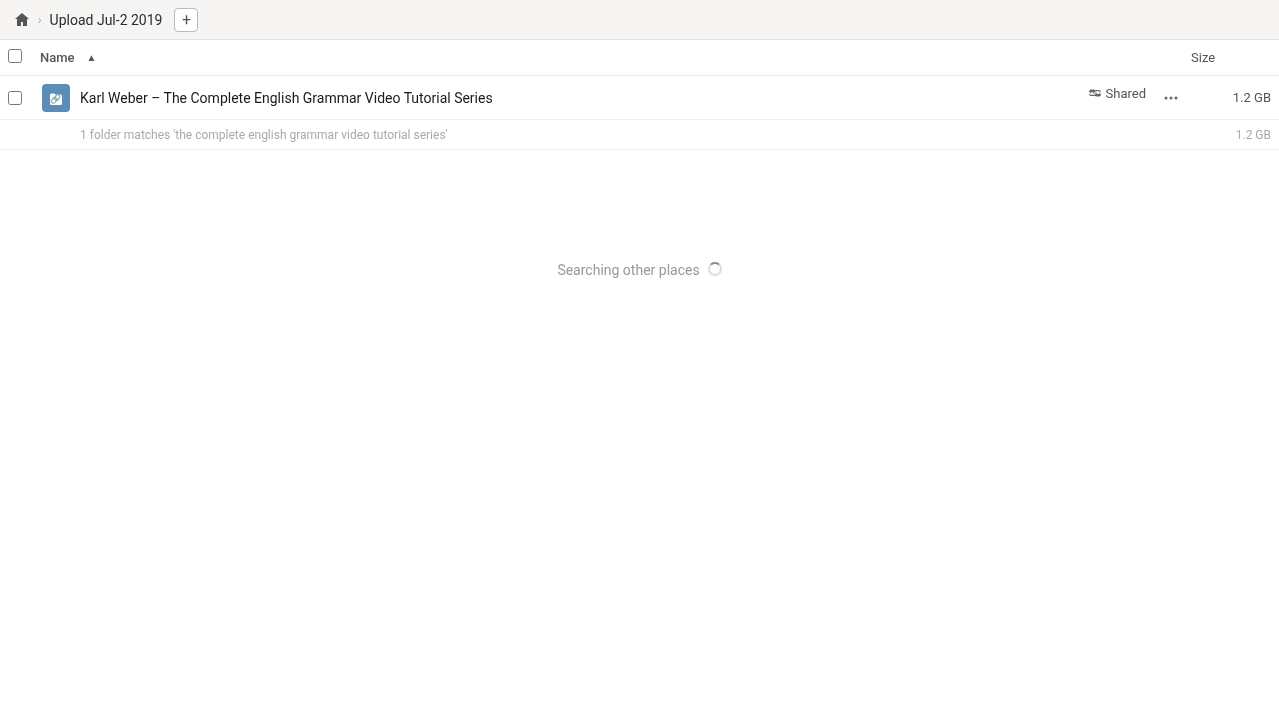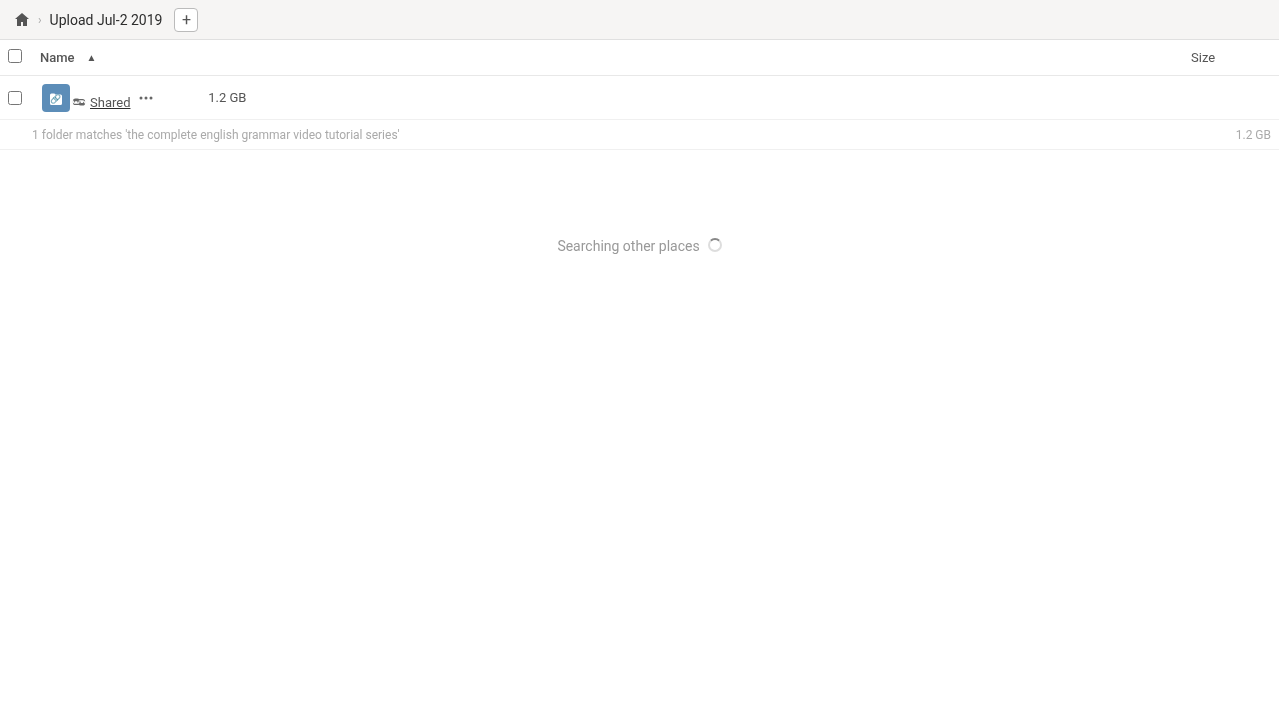--- a/index.html
+++ b/index.html
@@ -147,24 +147,23 @@
       font-size: 14px;
       color: #1a1a1a;
       white-space: nowrap;
       overflow: hidden;
       text-overflow: ellipsis;
       margin-left: 8px;
     }
 
     .row-actions {
       display: flex;
-      align-items: flex-end;
-      gap: 4px;
+      align-items: flex-start;
+      gap: 13px;
       margin-right: 8px;
-      text-decoration: underline;
     }
 
     .shared-badge {
       display: flex;
       align-items: center;
       gap: 4px;
       font-size: 13px;
       color: #555;
     }
 
@@ -184,21 +183,21 @@
       text-align: right;
       font-size: 13px;
       color: #555;
     }
 
     
     .match-info-row {
       display: flex;
       align-items: center;
       height: 30px;
-      padding: 0 8px 0 32px;
+      padding: 0 8px 0 80px;
       background: #ffffff;
       border-bottom: 1px solid #f0f0f0;
     }
 
     .match-info-text {
       flex: 1;
       font-size: 12px;
       color: #aaa;
     }
 
@@ -206,21 +205,21 @@
       width: 80px;
       text-align: right;
       font-size: 12px;
       color: #aaa;
     }
 
     
     .searching-area {
       display: flex;
       justify-content: center;
-      margin-top: 88px;
+      margin-top: 112px;
       gap: 8px;
     }
 
     .searching-text {
       font-size: 14px;
       color: #999;
     }
 
     
     .spinner {
@@ -286,20 +285,21 @@
   </div>
   <div class="row-icon">
     <div class="folder-icon-container">
       <svg width="16" height="16" viewBox="0 0 16 16" fill="white">
         <path d="M2 13.5A1.5 1.5 0 003.5 15h9a1.5 1.5 0 001.5-1.5V6a1.5 1.5 0 00-1.5-1.5H7.414l-1-1H3.5A1.5 1.5 0 002 5v8.5z"></path>
 
         <text x="8" y="12" text-anchor="middle" font-size="9" fill="white">🔗</text>
       </svg>
     </div>
   </div>
+  <div class="row-name">Karl Weber – The Complete English Grammar Video Tutorial Series</div>
   <div class="row-actions">
     <div class="shared-badge">
       <svg width="14" height="14" viewBox="0 0 16 16" fill="#666">
         <path d="M6.354 5.5H4a3 3 0 000 6h3a3 3 0 002.83-4H9a2 2 0 01-2 1.5H4a2 2 0 010-4h2.354a2.5 2.5 0 010 0zm.292 1a2.5 2.5 0 01-.036.5H4a1 1 0 000 2h3a1 1 0 001-1h1a2 2 0 01-2 2H4a3 3 0 010-6h2a3 3 0 012.646 1.5z"></path>
         <path d="M9.646 10.5H12a3 3 0 000-6H9a3 3 0 00-2.83 4H7a2 2 0 012-1.5H12a2 2 0 010 4H9.646a2.5 2.5 0 000 0zm-.292-1A2.5 2.5 0 019.682 9H12a1 1 0 000-2H9a1 1 0 00-1 1H7a2 2 0 012-2h3a3 3 0 010 6h-2a3 3 0 01-2.646-1.5z"></path>
       </svg>
       <span>Shared</span>
     </div>
     <div class="more-btn">
       <svg width="16" height="16" viewBox="0 0 16 16" fill="#666">

